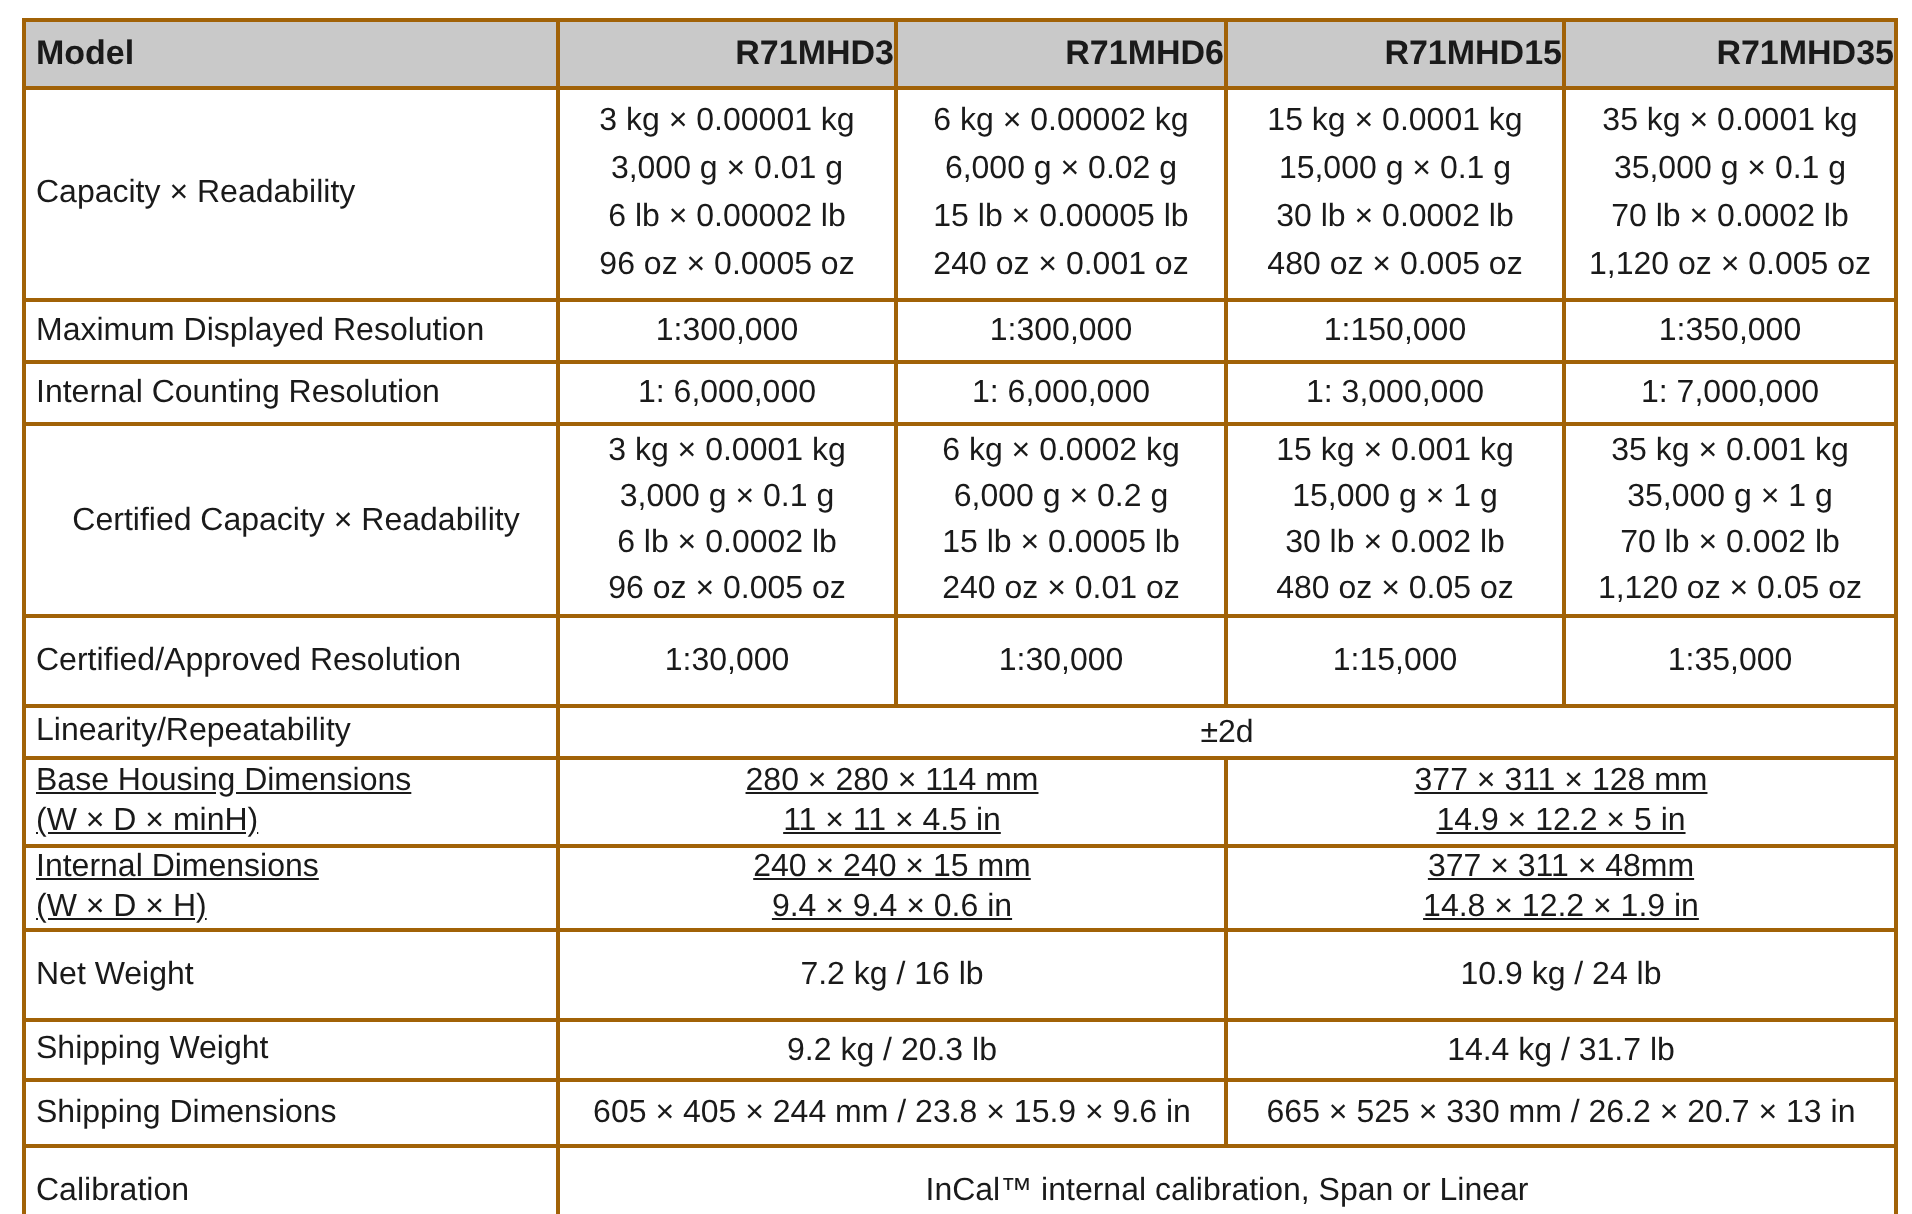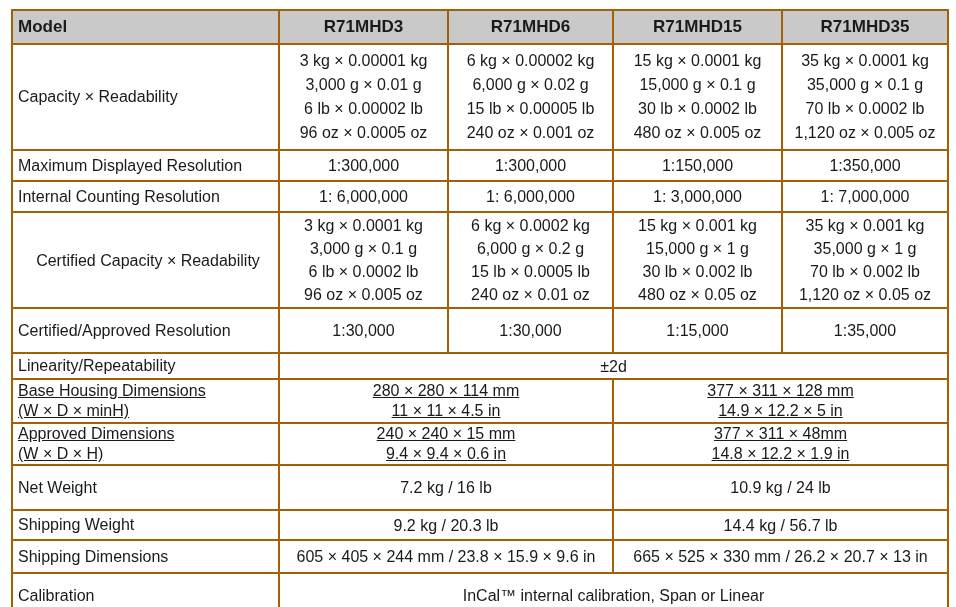--- a/index.html
+++ b/index.html
@@ -23,21 +23,21 @@
   th,td{
     border:2px solid #a16207;
     overflow:hidden;
     padding:0;
     vertical-align:middle;
   }
   th{
     background:#c9c9c9;
     font-size:17px;
     font-weight:bold;
-    text-align:center;
+    text-align:right;
   }
   th.label{text-align:left;padding-left:5px;}
   td{
     font-size:16px;
     text-align:center;
     line-height:23px;
   }
   td.label{
     text-align:left;
     padding-left:5px;
@@ -176,21 +176,21 @@
           <div>11 × 11 × 4.5 in</div>
         </td>
         <td colspan="2">
           <div>377 × 311 × 128 mm</div>
           <div>14.9 × 12.2 × 5 in</div>
         </td>
       </tr>
 
       <tr class="r-pf">
         <td class="label">
-          <div>Approved Dimensions</div>
+          <div>Internal Dimensions</div>
           <div>(W × D × H)</div>
         </td>
         <td colspan="2">
           <div>240 × 240 × 15 mm</div>
           <div>9.4 × 9.4 × 0.6 in</div>
         </td>
         <td colspan="2">
           <div>377 × 311 × 48mm</div>
           <div>14.8 × 12.2 × 1.9 in</div>
         </td>
@@ -198,21 +198,21 @@
 
       <tr class="r-30">
         <td class="label">Net Weight</td>
         <td colspan="2">7.2 kg / 16 lb</td>
         <td colspan="2">10.9 kg / 24 lb</td>
       </tr>
 
       <tr class="r-sw">
         <td class="label">Shipping Weight</td>
         <td colspan="2">9.2 kg / 20.3 lb</td>
-        <td colspan="2">14.4 kg / 56.7 lb</td>
+        <td colspan="2">14.4 kg / 31.7 lb</td>
       </tr>
 
       <tr class="r-sd">
         <td class="label">Shipping Dimensions</td>
         <td colspan="2">605 × 405 × 244 mm / 23.8 × 15.9 × 9.6 in</td>
         <td colspan="2">665 × 525 × 330 mm / 26.2 × 20.7 × 13 in</td>
       </tr>
 
       <tr class="r-cal">
         <td class="label">Calibration</td>

